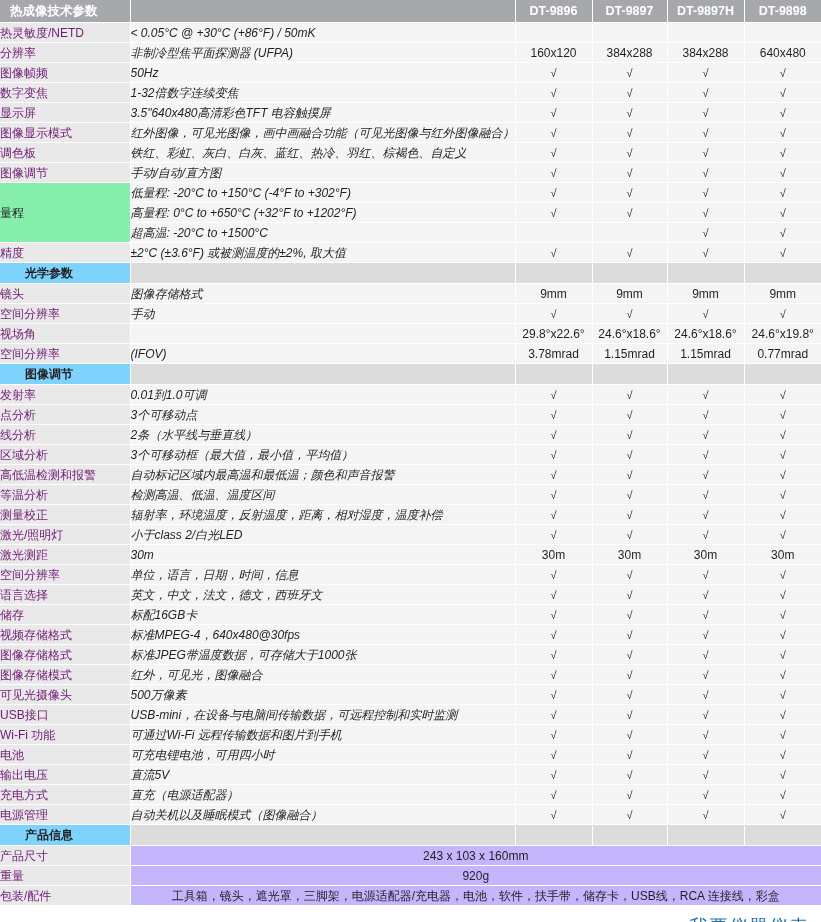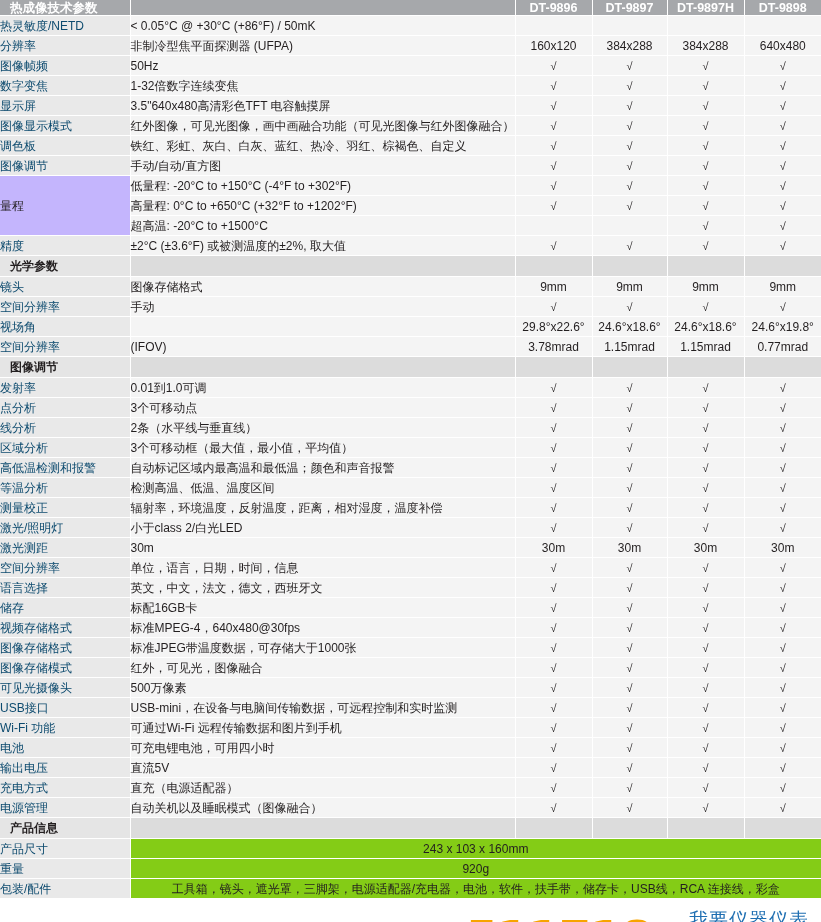--- a/index.html
+++ b/index.html
@@ -36,74 +36,75 @@
   col.c-desc  { width: 385px; }
   col.c-m1    { width: 77px; }
   col.c-m2    { width: 75px; }
   col.c-m3    { width: 77px; }
   col.c-m4    { width: 77px; }
 
   .lbl {
     background: #e9e9e9;
     padding: 3px 6px 3px 10px;
     font-size: 12px;
-    color: #0c4a6e;
+    color: #701a75;
     border-right: 1px solid #ffffff;
   }
   .desc {
     background: #f4f4f4;
     padding: 3px 6px 3px 10px;
     font-size: 12px;
     border-right: 1px solid #ffffff;
+    font-style: italic;
   }
   .mcell {
     background: #f4f4f4;
     text-align: center;
     font-size: 12px;
     border-right: 1px solid #ffffff;
   }
   .mcell.last { border-right: none; }
   .check { font-size: 11px; color: #231f20; }
 
   
   tr.hdr td {
     background: #a6a8ab;
     color: #ffffff;
     font-weight: bold;
-    height: 15px;
+    height: 22px;
     font-size: 12.5px;
   }
   tr.hdr td.lbl {
     background: #a6a8ab;
     padding-left: 10px;
   }
   tr.hdr td.desc { background: #a6a8ab; }
   tr.hdr td.mcell { background: #a6a8ab; font-weight: bold; margin-left: 16px; }
 
   
   tr.section td {
     background: #dcdcdc;
     font-weight: bold;
     height: 20px;
     color: #231f20;
   }
-  tr.section td.lbl { background: #e5e5e5; padding-left: 10px; font-family: Liberation Serif, serif; }
+  tr.section td.lbl { background: #7dd3fc; padding-left: 25px; font-family: Liberation Serif, serif; }
   tr.section td.desc { background: #dcdcdc; }
   tr.section td.mcell { background: #dcdcdc; }
 
   
   td.span-lbl {
-    background: #c4b5fd;
+    background: #86efac;
     padding-left: 10px;
     border-right: 1px solid #ffffff;
   }
 
   
   td.fullcenter {
-    background: #84cc16;
+    background: #c4b5fd;
     text-align: center;
     font-size: 12px;
   }
 
   
   .footer {
     position: relative;
     height: 78px;
     width: 821px;
     background: #ffffff;

